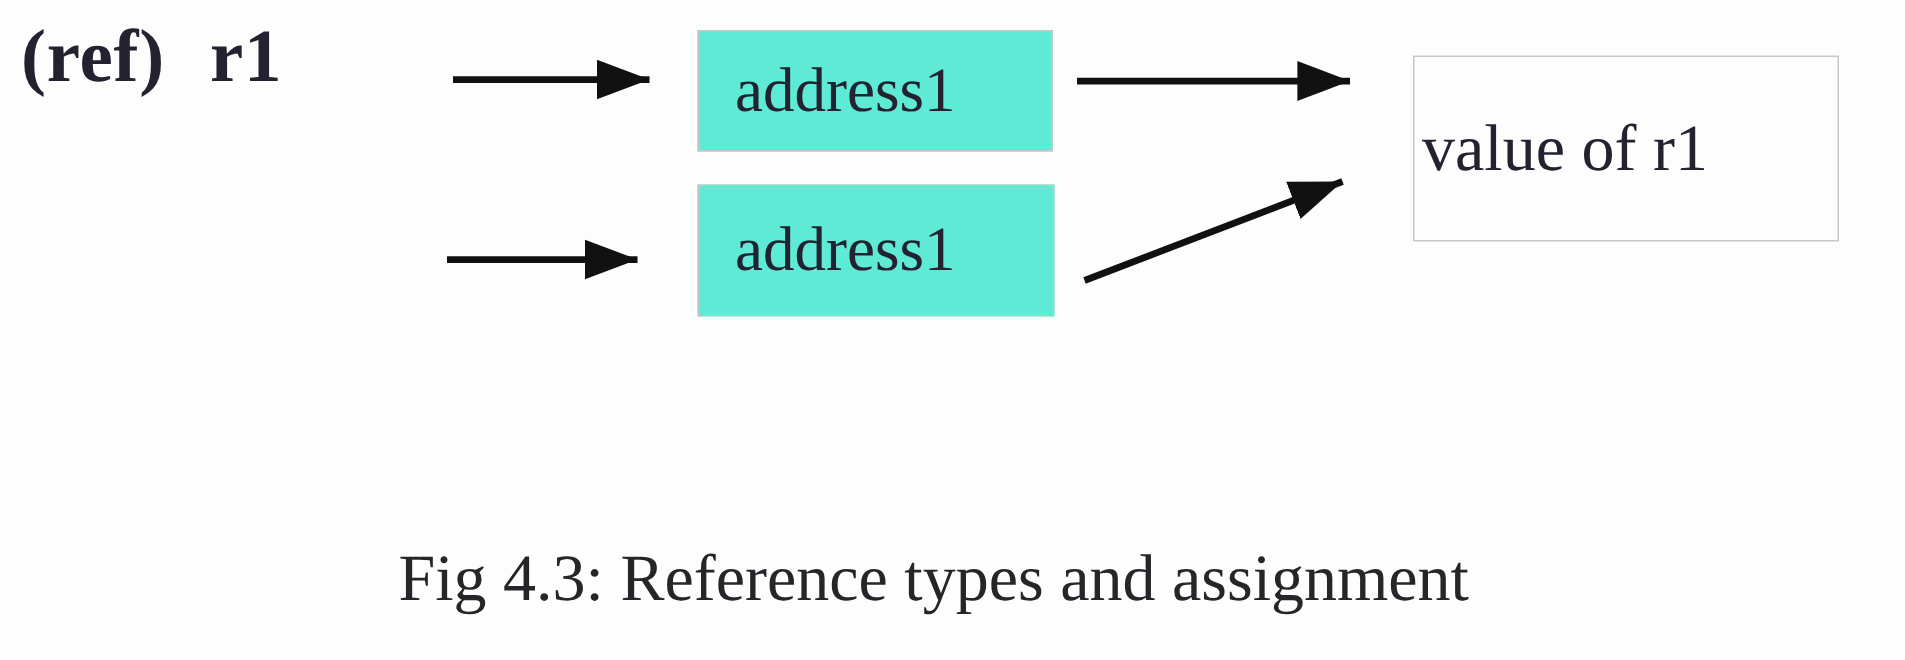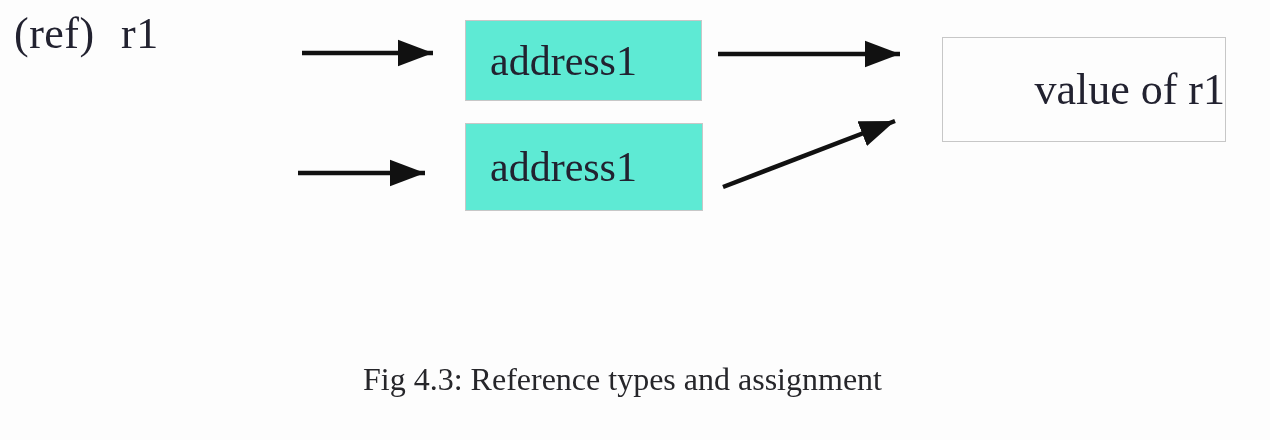--- a/index.html
+++ b/index.html
@@ -6,74 +6,74 @@
   .canvas {
     position: relative;
     width: 1270px;
     height: 440px;
     background: #fdfdfd;
     font-family: "Liberation Serif", serif;
     overflow: hidden;
   }
   .ref-label {
     position: absolute;
-    font-size: 44px;
+    font-size: 50px;
     line-height: 1;
     color: #222230;
     white-space: nowrap;
     letter-spacing: 0.5px;
+    font-weight: bold;
   }
   .ref-label-r1 { left: 14px; top: 12px; }
   .ref-label-r2 { left: 15px; top: 156px; }
   .ref-name { margin-left: 0.6em; }
   .cell {
     position: absolute;
     border: 1.5px solid #c7c7c7;
     background: #5eead4;
     display: flex;
     align-items: center;
     font-size: 42px;
     line-height: 1;
     color: #222230;
     padding-left: 24px;
     box-sizing: border-box;
   }
   .cell-1 { left: 465px; top: 20px;  width: 237px; height: 81px; }
   .cell-2 { left: 465px; top: 123px; width: 238px; height: 88px; }
   .value-box {
     position: absolute;
-    left: 942px; top: 37px; width: 284px; height: 105px;
+    left: 942px; top: 37px; width: 284px; height: 124px;
     border: 1.5px solid #c7c7c7;
     background: #fdfdfd;
     display: flex;
     align-items: center;
     font-size: 44px;
     line-height: 1;
     color: #222230;
     padding-left: 5px;
     box-sizing: border-box;
-    justify-content: flex-end;
   }
   .arrows-layer {
     position: absolute;
     left: 0; top: 0;
     width: 1270px; height: 440px;
     pointer-events: none;
   }
   .arrow {
     stroke: #111111;
     stroke-width: 4.5;
     fill: none;
   }
   .caption {
     position: absolute;
     left: 0; top: 360px;
     width: 1245px;
     text-align: center;
-    font-size: 32px;
+    font-size: 44px;
     line-height: 1.2;
     color: #26262a;
     white-space: nowrap;
   }
 </style>
 </head>
 <body>
 
 <div class="canvas">
 

